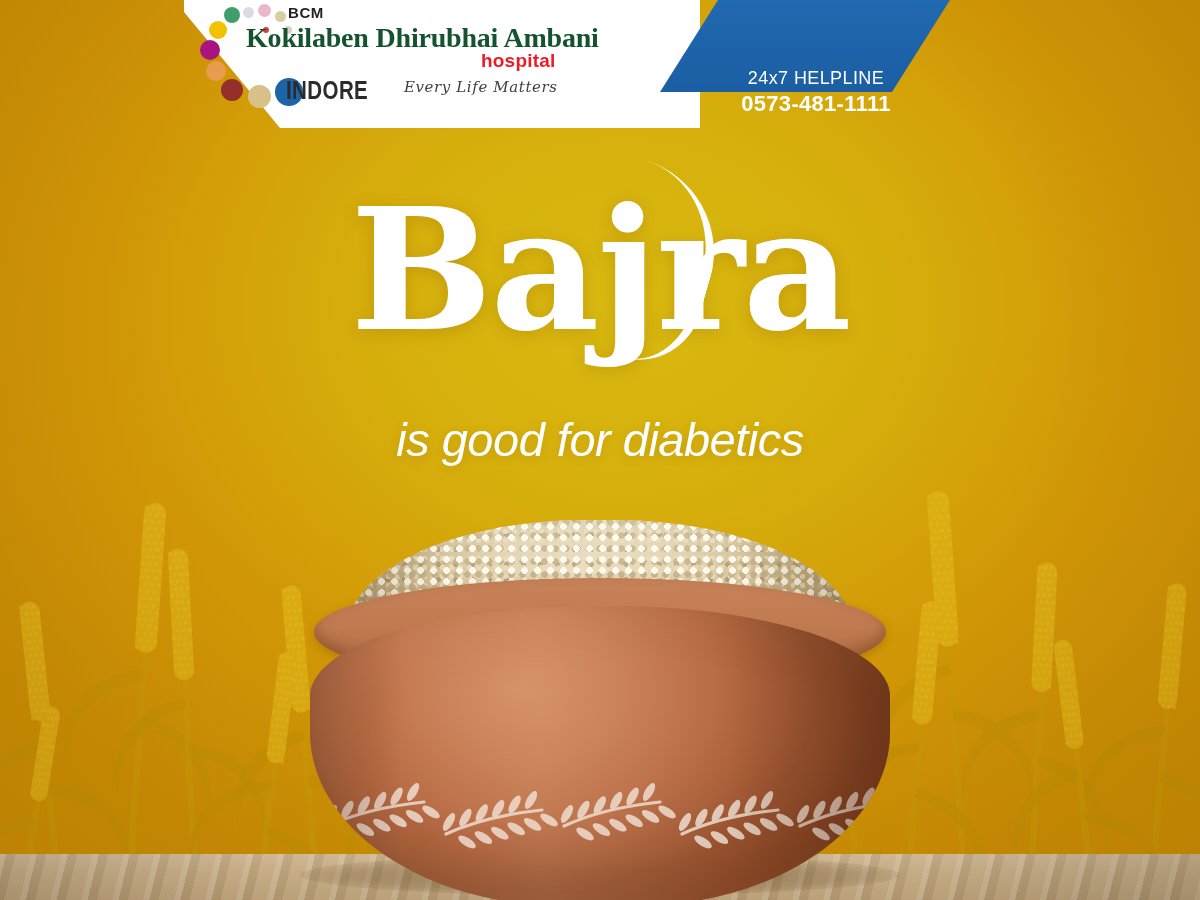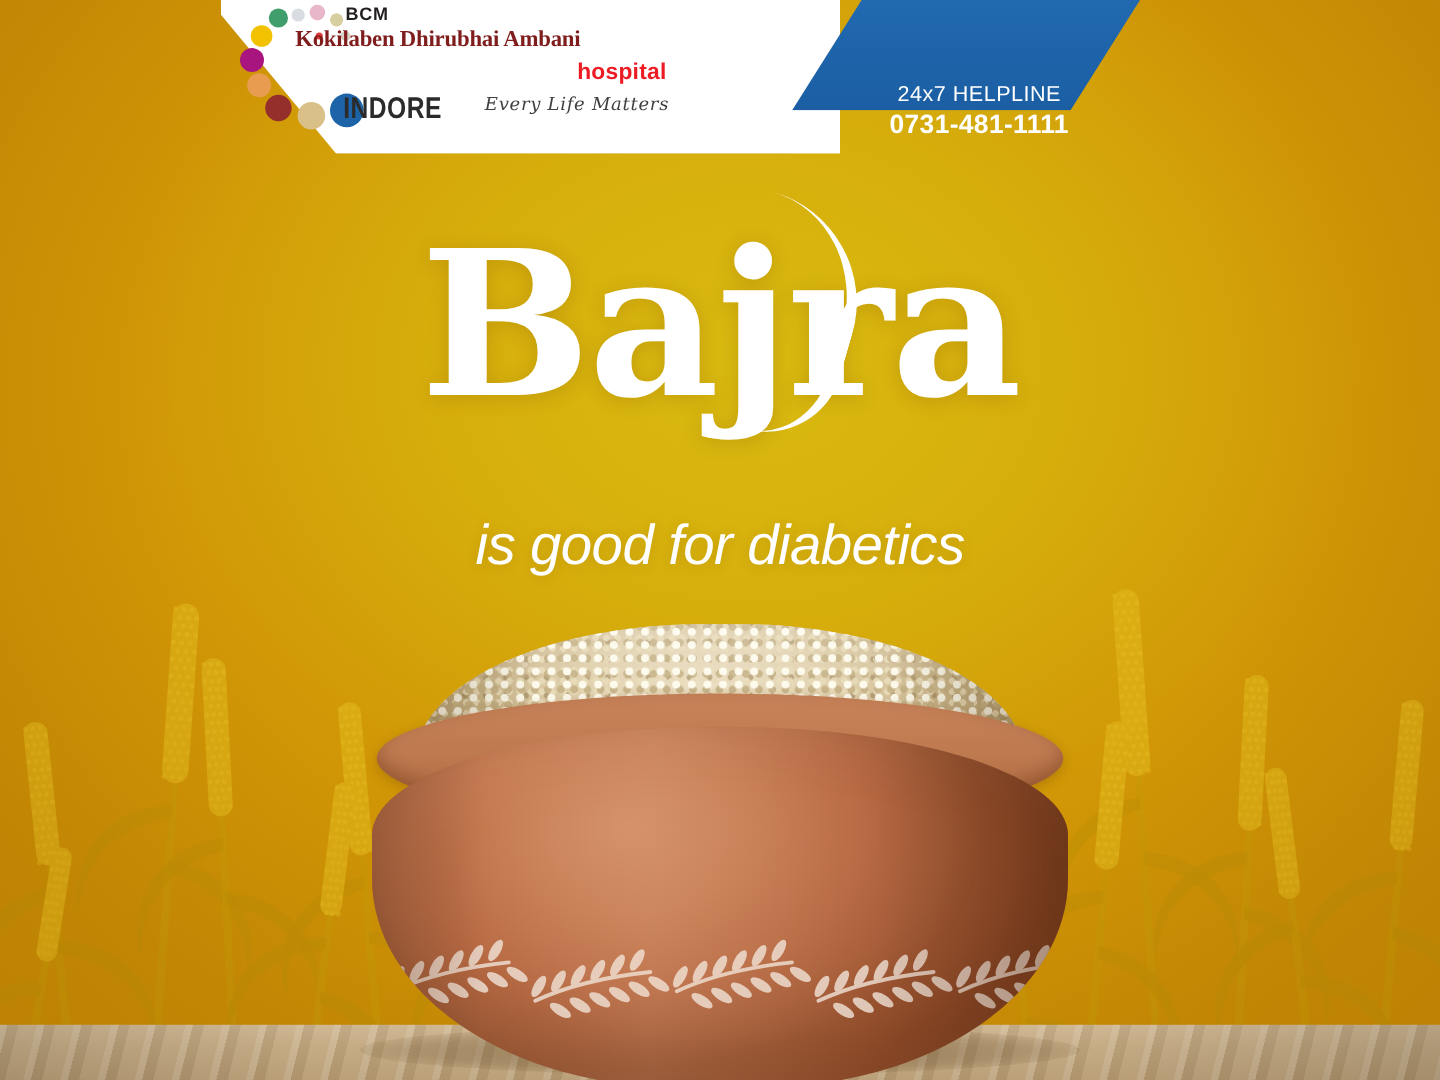--- a/index.html
+++ b/index.html
@@ -53,21 +53,21 @@
   .dot{position:absolute;border-radius:50%;}
 
   .logo-bcm{
     position:absolute;left:104px;top:4px;
     font-size:15px;font-weight:700;letter-spacing:.6px;color:#231f20;
     font-family:"Liberation Sans", sans-serif;
   }
   .logo-name{
     position:absolute;left:62px;top:22px;
     font-family:"Liberation Serif", serif;
-    font-size:19px;font-weight:700;color:#7f1d1d;letter-spacing:-.2px;white-space:nowrap;
+    font-size:28px;font-weight:700;color:#14532d;letter-spacing:-.2px;white-space:nowrap;
   }
   .logo-hospital{
     position:absolute;left:281px;top:50px;
     font-size:19px;font-weight:700;color:#ED1C24;letter-spacing:.2px;margin-left:16px;
   }
   .logo-indore{
     position:absolute;left:102px;top:76px;
     font-size:25px;font-weight:700;color:#2b2b2b;letter-spacing:.5px;
     transform:scaleX(.82);transform-origin:left center;
   }
@@ -111,21 +111,20 @@
     border-right:9px solid #ffffff;
     border-radius:0 96px 64px 0;
     transform:rotate(16deg);
     pointer-events:none;
   }
   .subhead{
     position:absolute;top:412px;left:0;right:0;text-align:center;
     font-size:47px;font-style:italic;font-weight:400;color:#ffffff;
     letter-spacing:-.5px;
     text-shadow:0 2px 10px rgba(120,70,0,.18);
-    margin-top:14px;
   }
 
   
   .table-top{
     position:absolute;left:0;right:0;bottom:0;height:46px;
     background:
       repeating-linear-gradient(104deg,
         rgba(255,255,255,.16) 0px, rgba(255,255,255,.16) 6px,
         rgba(0,0,0,.05) 6px, rgba(0,0,0,.05) 15px,
         rgba(255,255,255,.05) 15px, rgba(255,255,255,.05) 30px),
@@ -1258,16 +1257,16 @@
     <div class="logo-bcm">BCM</div>
     <div class="logo-name">Kokilaben Dhirubhai Ambani</div>
     <div class="logo-hospital">hospital</div>
     <div class="logo-indore">INDORE</div>
     <div class="logo-tagline">Every Life Matters</div>
   </div>
 
   <div class="helpline"></div>
   <div class="helpline-inner">
     <div class="helpline-label">24x7 HELPLINE</div>
-    <div class="helpline-number">0731-481-1111</div>
+    <div class="helpline-number">0573-481-1111</div>
   </div>
 
 </div>
 
 </body></html>

